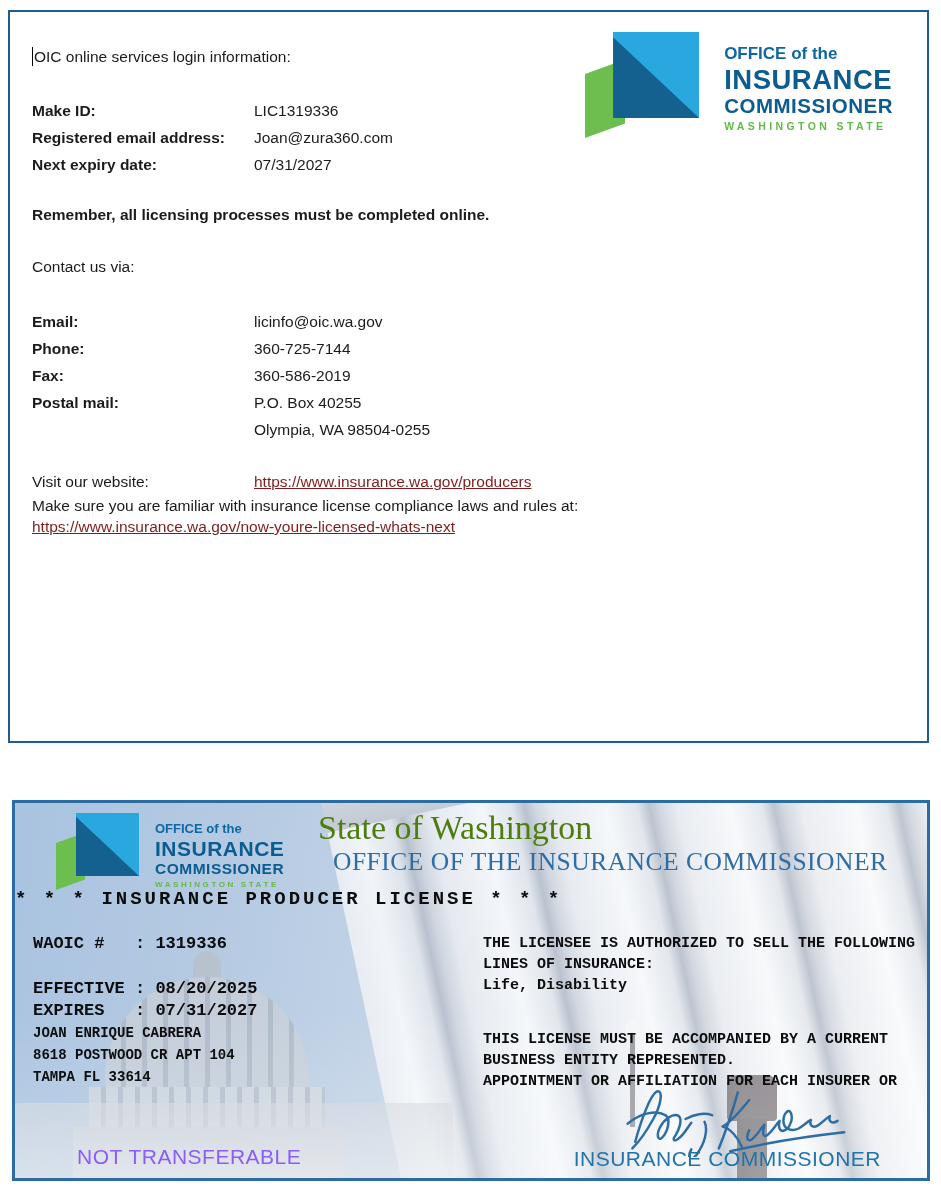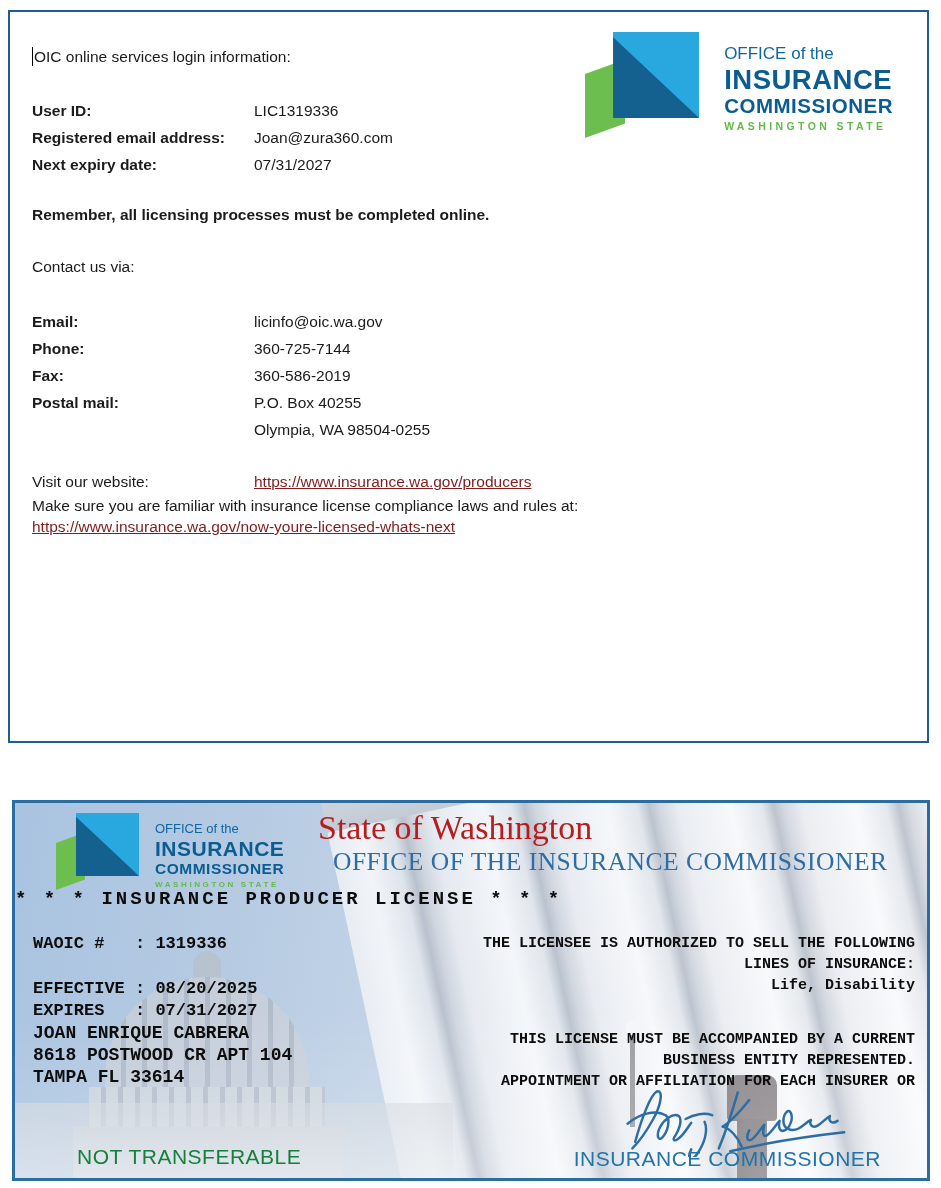--- a/index.html
+++ b/index.html
@@ -19,21 +19,21 @@
   .mt25{margin-top:25px;}.mt47{}
   a.plainlink{color:#7f1d1d;text-decoration:underline;cursor:pointer;}
 
   
   .oic-logo{position:absolute;display:flex;align-items:flex-start;}
   .oic-mark{position:relative;flex:0 0 auto;}
   .mark-green{position:absolute;background:#6cbf4e;transform:skewY(-20deg);transform-origin:left top;}
   .mark-square{position:absolute;background:#29a7df;}
   .mark-tri{position:absolute;background:#14608f;}
   .oic-text{line-height:1;}
-  .oic-text .l1{font-weight:400;color:#0f67a1;}
+  .oic-text .l1{font-weight:700;color:#0f67a1;}
   .oic-text .l2,.oic-text .l3{font-weight:800;color:#0b5c91;letter-spacing:0.5px;}
   .oic-text .l4{font-weight:700;color:#63b94a;}
 
   .logo-lg{right:34px;top:20px;}
   .logo-lg .oic-mark{width:114px;height:106px;}
   .logo-lg .mark-green{left:0;top:42px;width:40px;height:64px;}
   .logo-lg .mark-square{left:28px;top:0;width:86px;height:86px;}
   .logo-lg .mark-tri{left:28px;top:0;width:86px;height:86px;
       clip-path:polygon(0 6%,100% 100%,0 100%);}
   .logo-lg .oic-text{margin-left:25px;margin-top:13px;}
@@ -83,49 +83,49 @@
   .lamp-globes .g1{position:absolute;left:22px;top:0;width:14px;height:14px;border-radius:50%;background:#f6f7f8;}
   .lamp-globes .g2{position:absolute;left:6px;top:10px;width:11px;height:11px;border-radius:50%;background:#eff1f3;}
   .lamp-globes .g3{position:absolute;left:40px;top:10px;width:11px;height:11px;border-radius:50%;background:#eff1f3;}
   .lamp-globes .stem{position:absolute;left:27px;top:14px;width:5px;height:92px;background:#6d6f74;opacity:0.75;}
   .lamp-dark{position:absolute;left:698px;top:272px;width:78px;height:105px;opacity:0.5;}
   .lamp-dark .head{position:absolute;left:14px;top:0;width:50px;height:46px;border-radius:10px 10px 4px 4px;background:#2e2326;}
   .lamp-dark .body{position:absolute;left:24px;top:44px;width:30px;height:62px;background:#241b1e;}
   .veil{position:absolute;inset:0;background:linear-gradient(180deg,rgba(255,255,255,0) 55%,rgba(255,255,255,0.22) 100%);}
 
   .card-head-state{position:absolute;left:303px;top:6px;
-        font-family:"Liberation Serif",serif;font-size:34px;color:#b91c1c;}
+        font-family:"Liberation Serif",serif;font-size:34px;color:#4d7c0f;}
   .card-head-office{position:absolute;left:318px;top:44px;
         font-family:"Liberation Serif",serif;font-size:25.5px;color:#2e6da4;letter-spacing:0.5px;}
   .mono{font-family:"Liberation Mono","DejaVu Sans Mono",monospace;font-weight:700;
         white-space:pre;color:#0d0d0d;}
   .banner{position:absolute;left:0;right:0;top:85px;text-align:left;
         font-size:19px;letter-spacing:3px;}
   .col-left{position:absolute;left:18px;top:130px;}
   .col-left .big{font-size:17px;line-height:22px;}
-  .col-left .sm{font-size:18px;line-height:22px;}
+  .col-left .sm{font-size:14px;line-height:22px;}
   .gap28{height:23px;}
-  .col-right{position:absolute;left:468px;top:130px;text-align:right;}
+  .col-right{position:absolute;left:468px;top:130px;}
   .col-right .ln{font-size:15px;line-height:21px;}
   .gap34{height:33px;}
   .signature{position:absolute;right:78px;top:278px;width:230px;height:76px;}
   .signature svg{width:100%;height:100%;}
-  .footer-left{position:absolute;left:62px;bottom:9px;font-size:21px;color:#15803d;letter-spacing:0.5px;}
+  .footer-left{position:absolute;left:62px;bottom:9px;font-size:21px;color:#8b5cf6;letter-spacing:0.5px;}
   .footer-right{position:absolute;right:46px;bottom:7px;font-size:21px;color:#2273a8;letter-spacing:0.5px;}
 </style>
 </head>
 <body>
 
 <div class="letter">
   <div class="letter-content">
     <div><span class="caret"></span><span>OIC online services login information:</span></div>
 
     <div class="mt30">
       <div class="frow">
-        <span class="lbl">User ID:</span>
+        <span class="lbl">Make ID:</span>
         <span class="val">LIC1319336</span>
       </div>
       <div class="frow">
         <span class="lbl">Registered email address:</span>
         <span class="val">Joan@zura360.com</span>
       </div>
       <div class="frow">
         <span class="lbl">Next expiry date:</span>
         <span class="val">07/31/2027</span>
       </div>

